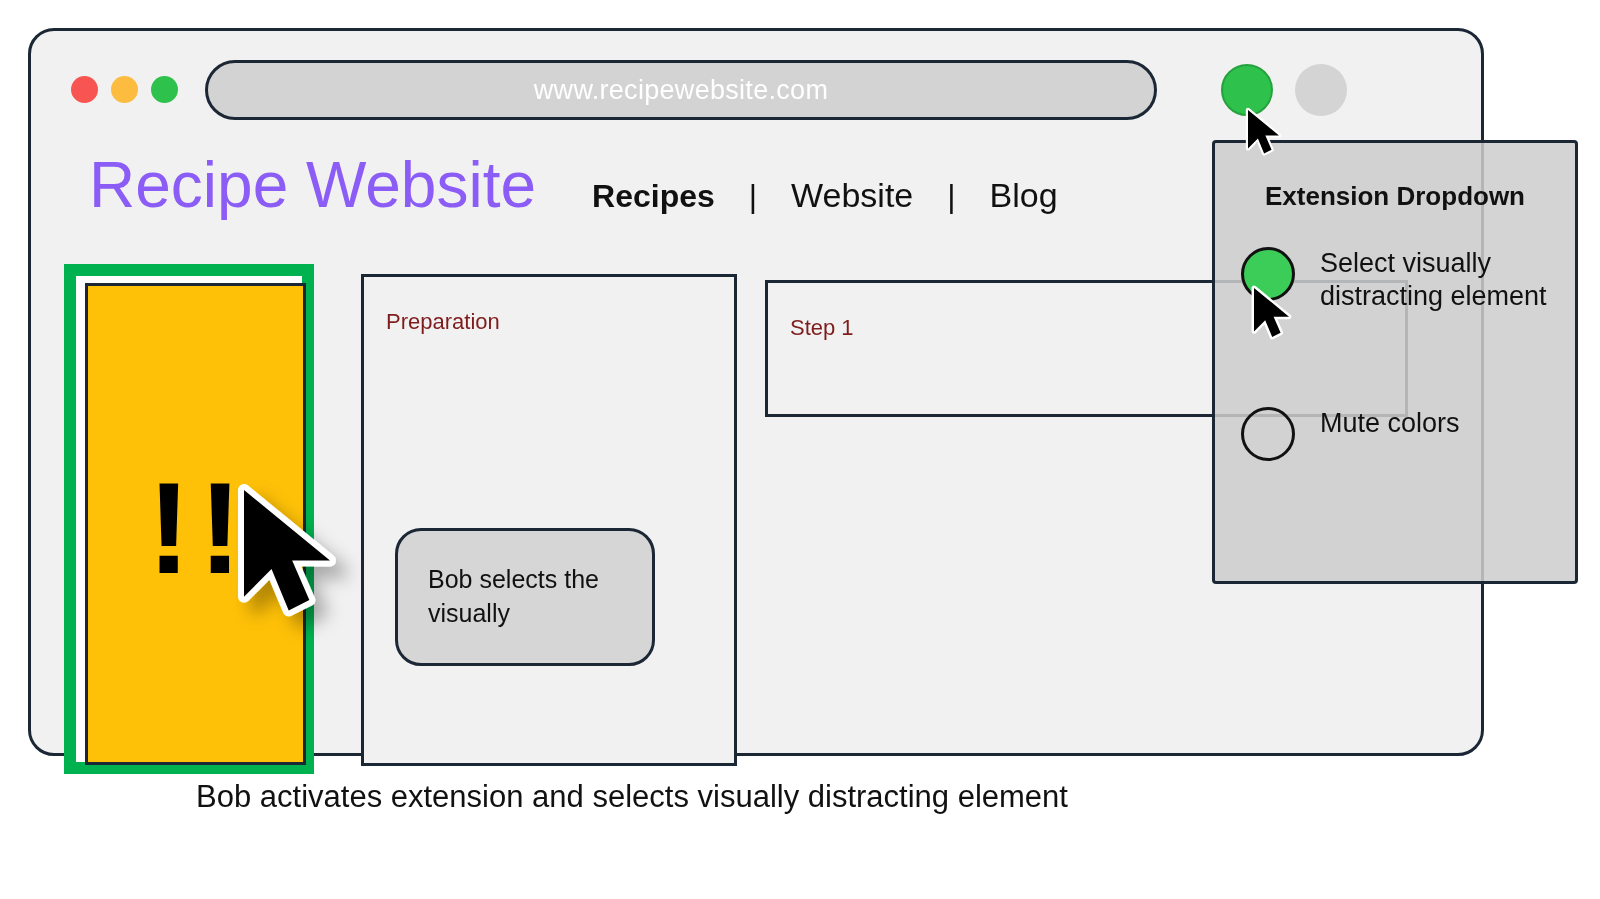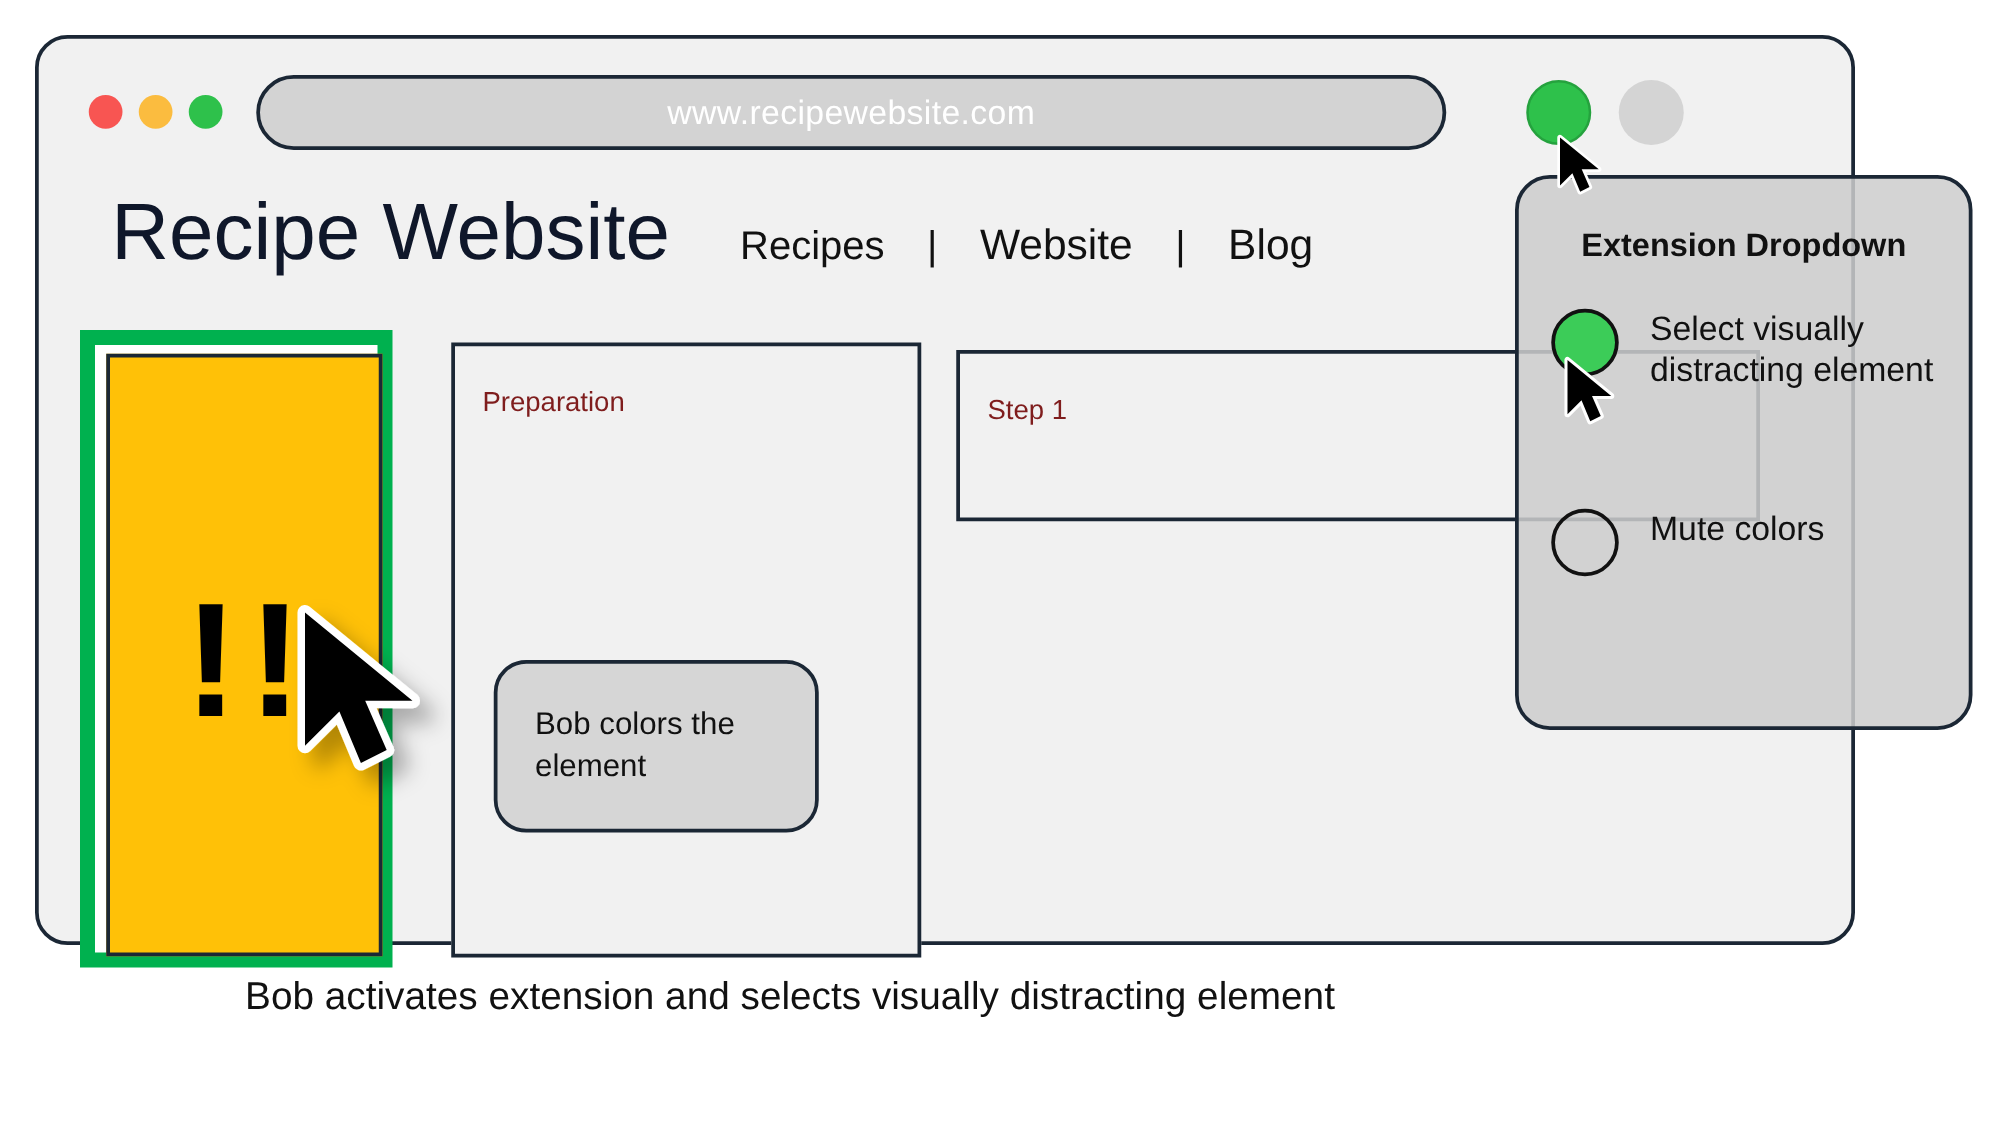--- a/index.html
+++ b/index.html
@@ -105,37 +105,37 @@
     position: absolute;
     left: 58px;
     top: 122px;
     width: 1340px;
     height: 90px;
     display: flex;
     align-items: baseline;
   }
   .site-title {
     font-size: 64px;
-    color: #0f172a;
+    color: #8b5cf6;
     line-height: 1;
     white-space: nowrap;
   }
   .site-nav {
     display: flex;
     align-items: baseline;
     margin-left: 36px;
     white-space: nowrap;
   }
   .nav-link {
     font-size: 34px;
     color: #111111;
     padding: 0 20px;
   }
   .nav-link.active {
-    font-weight: normal;
+    font-weight: bold;
     font-size: 32px;
   }
   .nav-sep {
     font-size: 32px;
     color: #111111;
     padding: 0 14px;
   }
 
   
   .content {
@@ -244,21 +244,21 @@
 
   
   .ext-dropdown {
     position: absolute;
     left: 1212px;
     top: 140px;
     width: 366px;
     height: 444px;
     background: rgba(205,205,205,0.86);
     border: 3px solid #1b2735;
-    border-radius: 28px;
+    border-radius: 4px;
     box-sizing: border-box;
     z-index: 40;
   }
   .ext-title {
     position: absolute;
     left: 0;
     top: 38px;
     width: 100%;
     text-align: center;
     font-size: 26px;
@@ -366,21 +366,21 @@
       <div class="panel panel-preparation">
         <span class="panel-label">Preparation</span>
       </div>
 
       <div class="panel panel-step1">
         <span class="panel-label">Step 1</span>
       </div>
 
 
       <div class="speech-bubble">
-        <span class="speech-text">Bob colors the element</span>
+        <span class="speech-text">Bob selects the visually</span>
       </div>
 
     </div>
   </div>
 
   <div class="ext-dropdown">
     <div class="ext-title">Extension Dropdown</div>
 
     <div class="ext-option opt-1">
       <span class="opt-radio off"></span>

